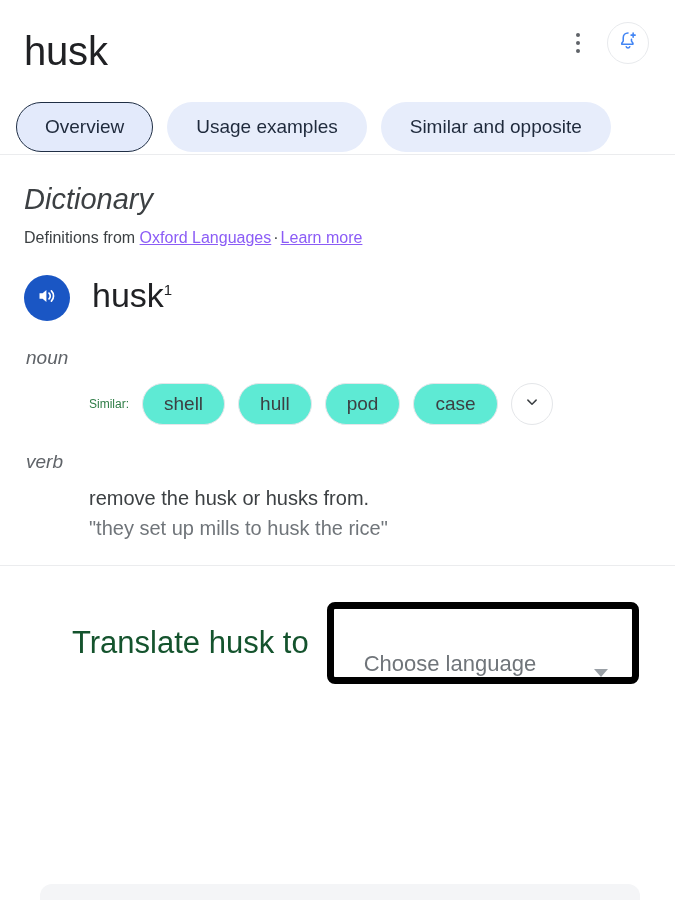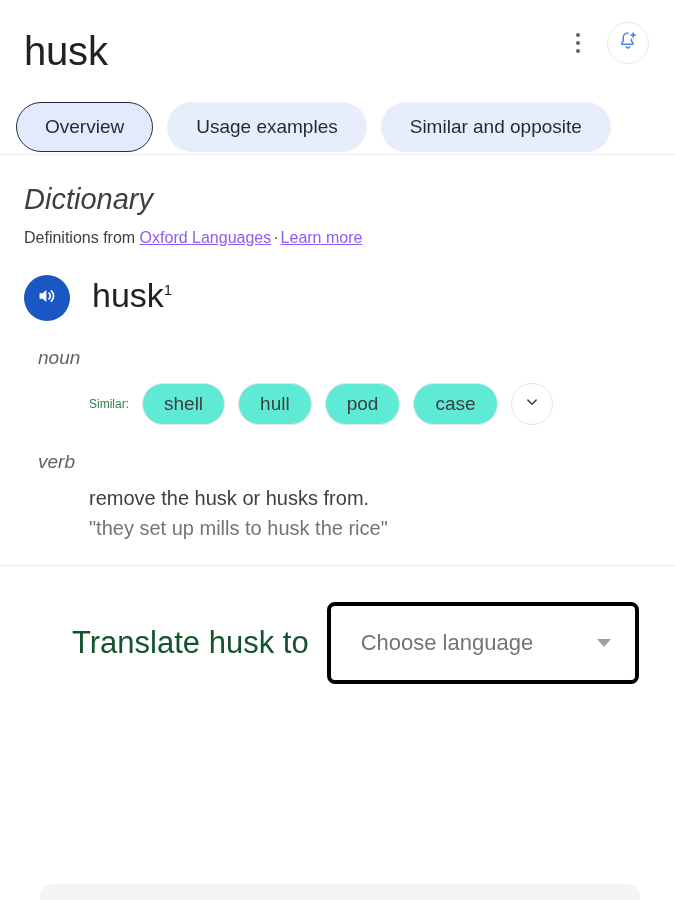--- a/index.html
+++ b/index.html
@@ -159,21 +159,21 @@
     font-size: 15px;
     vertical-align: super;
     line-height: 0;
   }
 
   .pos {
     font-style: italic;
     font-size: 19px;
     color: #5f6368;
     margin-top: 26px;
-    margin-left: 14px;
+    margin-left: 2px;
   }
   .sense {
     margin-left: 65px;
     margin-top: 10px;
   }
   .sense-def {
     font-size: 20px;
     line-height: 30px;
     color: #3c4043;
   }
@@ -232,25 +232,25 @@
   }
   .translate-label {
     font-size: 31px;
     color: #14532d;
     white-space: nowrap;
     margin-left: 48px;
   }
   .lang-select {
     width: 312px;
     height: 82px;
-    border: 4px solid #000000;
+    border: 7px solid #000000;
     border-radius: 8px;
     background: #fff;
     display: flex;
-    align-items: center;
+    align-items: flex-end;
     justify-content: space-between;
     padding: 0 24px 0 30px;
     box-sizing: border-box;
     cursor: pointer;
   }
   .lang-select-value {
     font-size: 22px;
     color: #70757a;
   }
   .caret {

